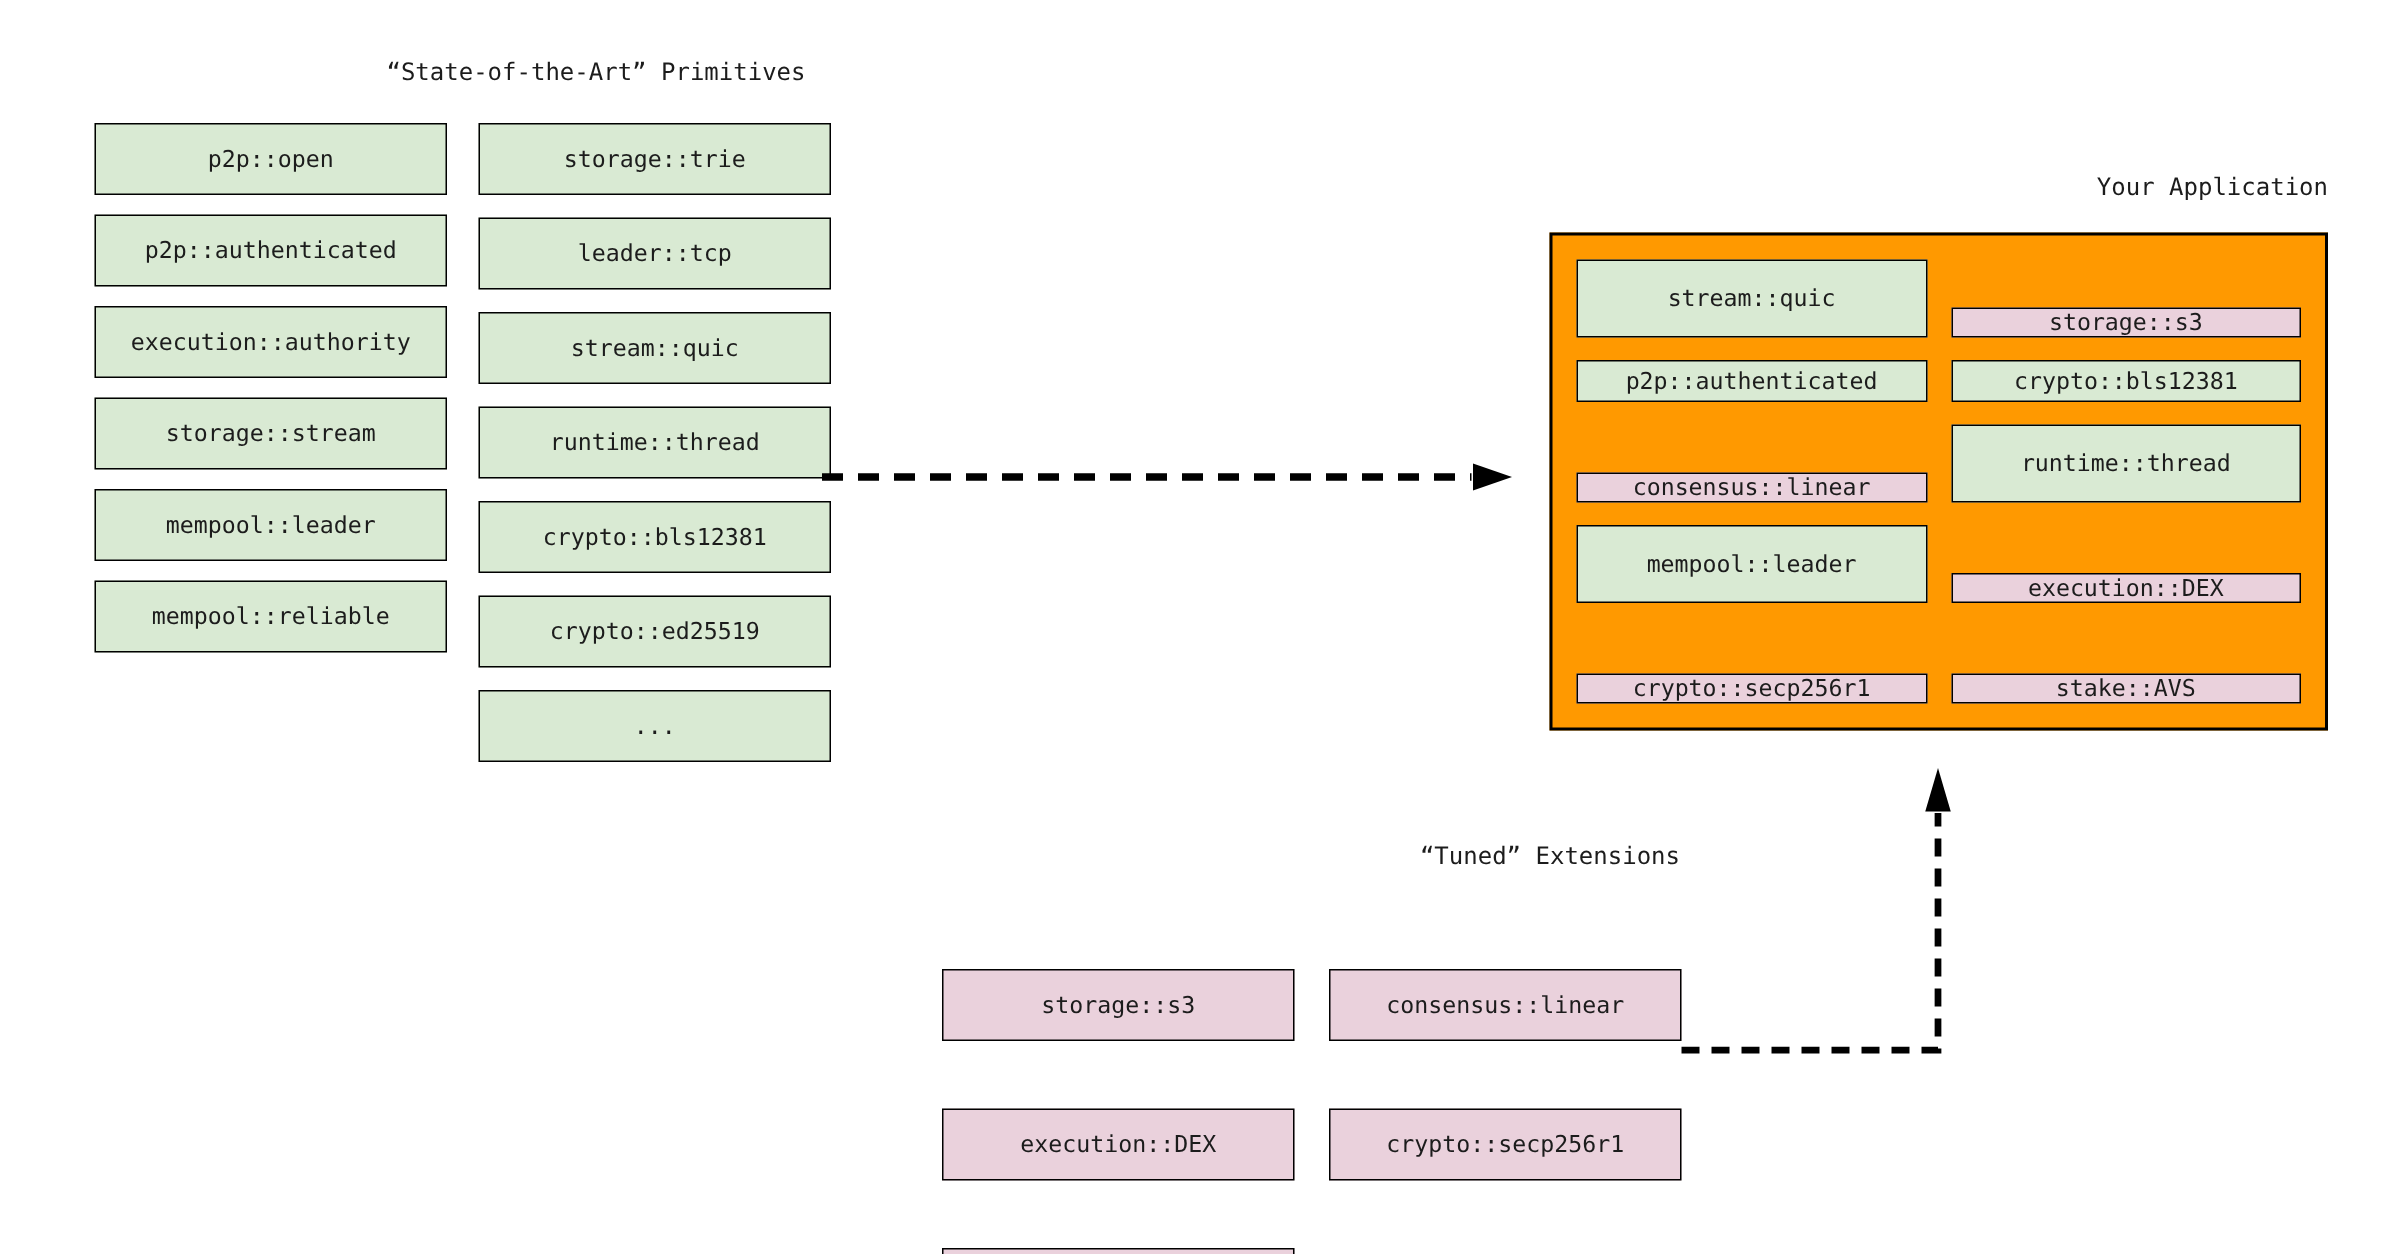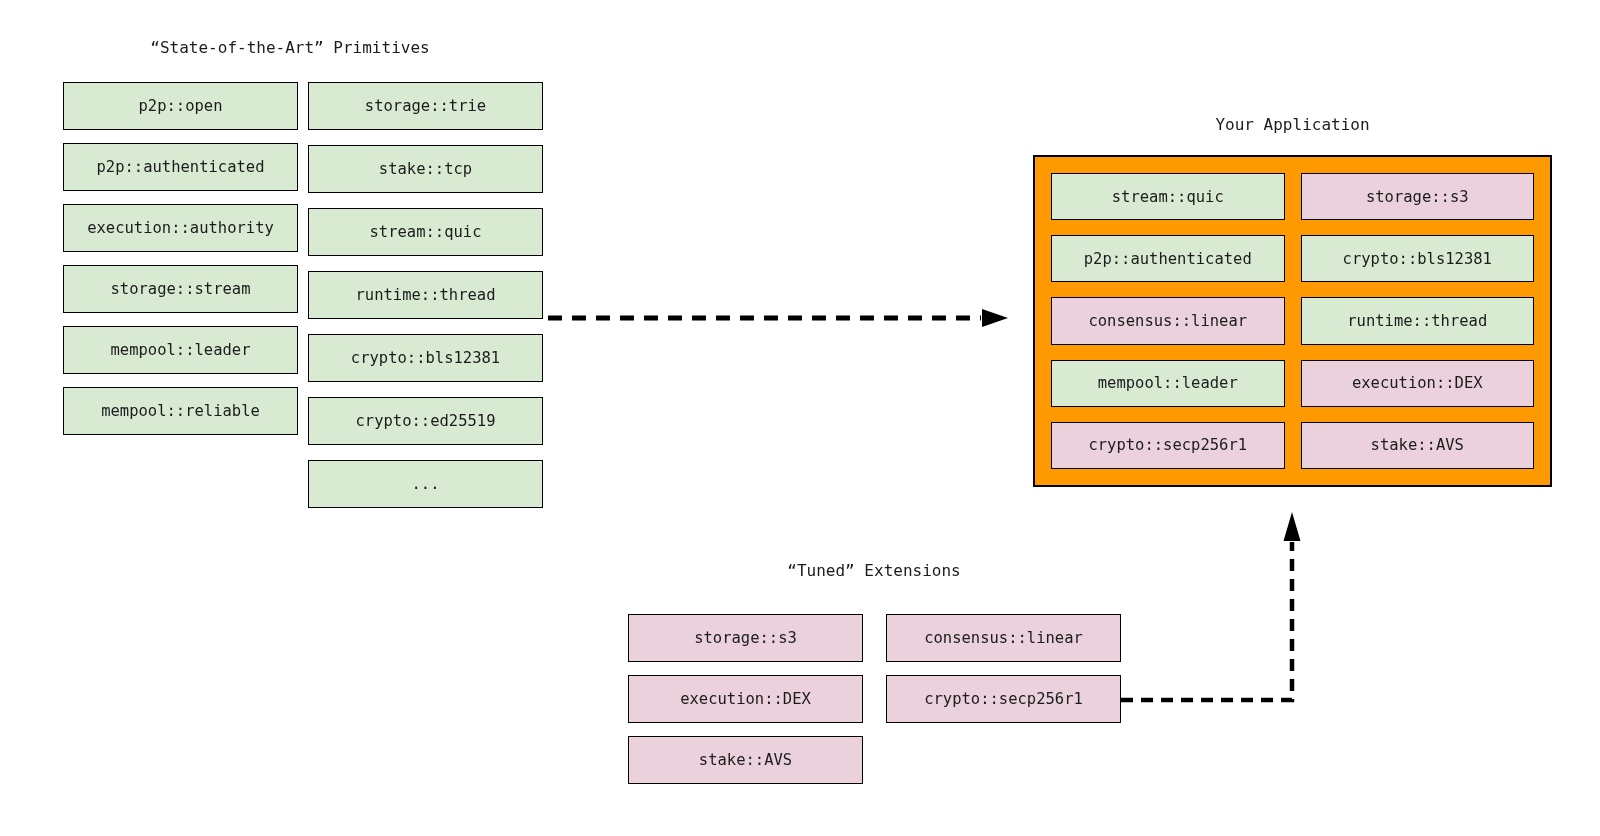--- a/index.html
+++ b/index.html
@@ -14,41 +14,41 @@
     width: 1600px; height: 836px;
     background: #ffffff;
     font-family: "DejaVu Sans Mono", "Liberation Mono", monospace;
     color: var(--text);
     overflow: hidden;
     position: relative;
   }
   .abs { position: absolute; }
   .diagram-title {
     font-size: 16px;
-    text-align: center;
+    text-align: right;
     white-space: nowrap;
     color: var(--text);
   }
   .col {
     display: flex;
     flex-direction: column;
     gap: 13px;
   }
   .node {
     width: 235px;
     height: 48px;
     border: 1.5px solid var(--border);
     display: flex;
     align-items: center;
     justify-content: center;
     font-size: 15.5px;
     white-space: nowrap;
   }
   .green { background: var(--primitive); }
-  .pink  { background: var(--extension); }
+  .pink  { background: var(--extension); margin-top: 32px; }
   .app-container {
     left: 1033px; top: 155px;
     width: 519px; height: 332px;
     background: var(--application);
     border: 2px solid var(--border);
     padding: 16px;
     display: grid;
     grid-template-columns: 1fr 1fr;
     grid-template-rows: repeat(5, 1fr);
     grid-auto-flow: column;
@@ -68,23 +68,23 @@
 
 <div class="abs col" style="left:43px; top:82px;padding-left:20px;">
   <div class="node green">p2p::open</div>
   <div class="node green">p2p::authenticated</div>
   <div class="node green">execution::authority</div>
   <div class="node green">storage::stream</div>
   <div class="node green">mempool::leader</div>
   <div class="node green">mempool::reliable</div>
 </div>
 
-<div class="abs col" style="left:308px; top:82px;gap:15px;">
+<div class="abs col" style="left:319px; top:82px;gap:15px;">
   <div class="node green">storage::trie</div>
-  <div class="node green">stake::tcp</div>
+  <div class="node green">leader::tcp</div>
   <div class="node green">stream::quic</div>
   <div class="node green">runtime::thread</div>
   <div class="node green">crypto::bls12381</div>
   <div class="node green">crypto::ed25519</div>
   <div class="node green">...</div>
 </div>
 
 <div class="abs diagram-title" style="left:1033px; top:115px; width:519px;">Your Application</div>
 
 <div class="abs app-container">

